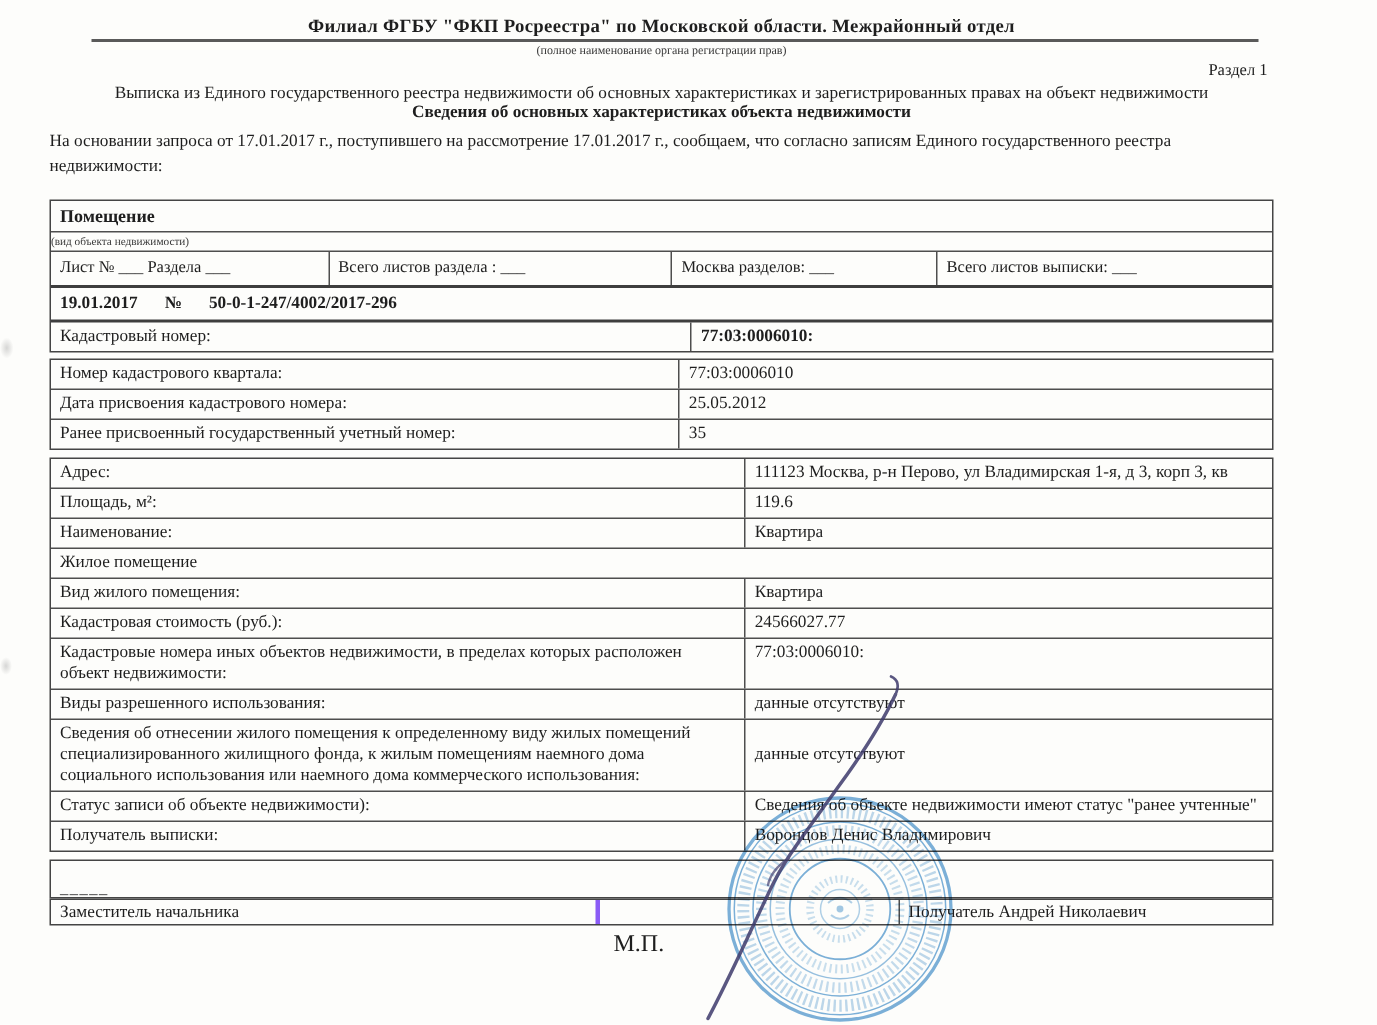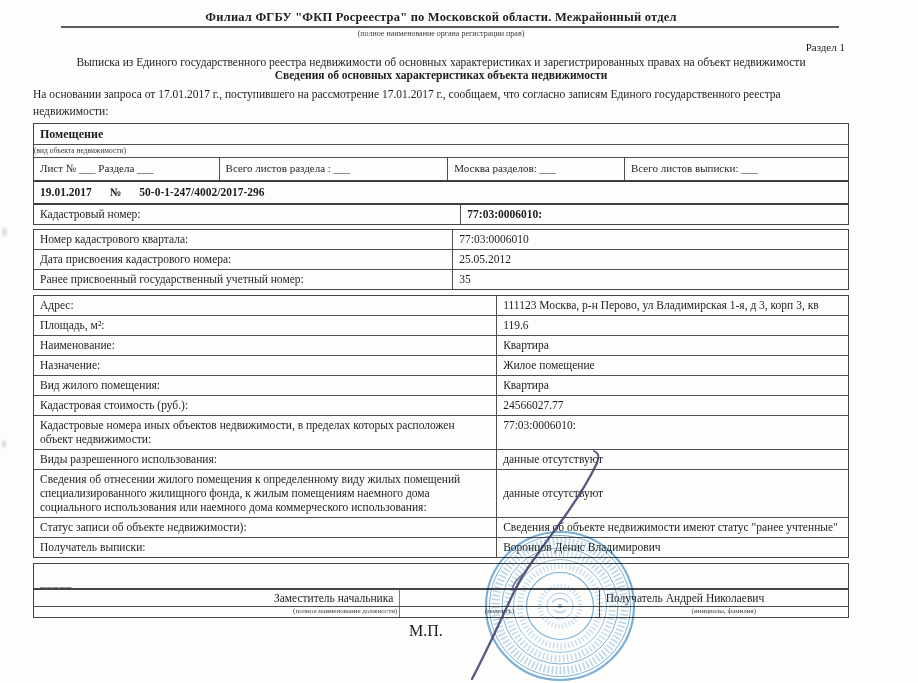--- a/index.html
+++ b/index.html
@@ -45,21 +45,21 @@
   .w-kad{width:52.5%;} .v-kad{width:47.5%;font-weight:bold;}
   .w-b{width:51.5%;} .v-b{width:48.5%;}
   .w-c{width:56.9%;} .v-c{width:43.1%;}
 
   
   .dash-box{border:1.5px solid #454545;height:24px;position:relative;margin-top:5px;}
   .dash-box .dashes{position:absolute;left:6px;bottom:0px;font-size:11px;letter-spacing:1px;}
   .sig-tbl{border:1.5px solid #454545;margin-top:0;}
   .sig-r{display:flex;font-size:11.5px;}
   .sig-r .cell{padding:2px 6px;}
-  .sig-c1{width:45%;border-right:1px solid #8b5cf6;text-align:right;}
+  .sig-c1{width:45%;border-right:3px solid #8b5cf6;}
   .sig-c2{width:24.5%;border-right:1px solid #4e4e4e;}
   .sig-c3{width:30.5%;}
   .sig-cap{border-top:1px solid #4e4e4e;font-size:7px;color:#3a3a3a;text-align:center;line-height:1.1;}
   .sig-cap .cell{padding:1px 2px;}
   .mp{font-size:16px;margin-top:4px;padding-left:376px;}
 
   
   .overlay{position:absolute;left:0;top:0;width:918px;height:683px;pointer-events:none;}
   .stamp{position:absolute;left:482px;top:528px;width:156px;height:156px;opacity:.8;mix-blend-mode:multiply;pointer-events:none;}
   .smudge{position:absolute;border-radius:50%;opacity:.35;pointer-events:none;
@@ -74,21 +74,21 @@
   <div class="content">
 
     <div class="org-name">Филиал ФГБУ "ФКП Росреестра" по Московской области. Межрайонный отдел</div>
     <div class="org-rule"></div>
     <div class="org-caption">(полное наименование органа регистрации прав)</div>
     <div class="section-label">Раздел 1</div>
     <div class="doc-title">Выписка из Единого государственного реестра недвижимости об основных характеристиках и зарегистрированных правах на объект недвижимости</div>
     <div class="doc-subtitle">Сведения об основных характеристиках объекта недвижимости</div>
     <div class="intro">На основании запроса от 17.01.2017 г., поступившего на рассмотрение 17.01.2017 г., сообщаем, что согласно записям Единого государственного реестра недвижимости:</div>
 
-    <div class="tbl" style="margin-top:2px;">
+    <div class="tbl" style="margin-top:12px;">
       <div class="r">
         <div class="cell kind-row full">Помещение</div>
       </div>
       <div class="caption-row">(вид объекта недвижимости)</div>
       <div class="r sheet">
         <div class="cell lab c1">Лист № ___ Раздела ___</div>
         <div class="cell lab c2">Всего листов раздела : ___</div>
         <div class="cell lab c3">Москва разделов: ___</div>
         <div class="cell c4">Всего листов выписки: ___</div>
       </div>
@@ -129,21 +129,20 @@
       </div>
       <div class="r">
         <div class="cell lab w-c">Площадь, м²:</div>
         <div class="cell v-c">119.6</div>
       </div>
       <div class="r">
         <div class="cell lab w-c">Наименование:</div>
         <div class="cell v-c">Квартира</div>
       </div>
       <div class="r">
-        <div class="cell lab w-c">Назначение:</div>
         <div class="cell v-c">Жилое помещение</div>
       </div>
       <div class="r">
         <div class="cell lab w-c">Вид жилого помещения:</div>
         <div class="cell v-c">Квартира</div>
       </div>
       <div class="r">
         <div class="cell lab w-c">Кадастровая стоимость (руб.):</div>
         <div class="cell v-c">24566027.77</div>
       </div>
@@ -171,25 +170,20 @@
 
     <div class="dash-box">
       <span class="dashes">_____</span>
     </div>
 
     <div class="sig-tbl">
       <div class="sig-r">
         <div class="cell sig-c1">Заместитель начальника</div>
         <div class="cell sig-c2"></div>
         <div class="cell sig-c3">Получатель Андрей Николаевич</div>
-      </div>
-      <div class="sig-r sig-cap">
-        <div class="cell sig-c1">(полное наименование должности)</div>
-        <div class="cell sig-c2">(подпись)</div>
-        <div class="cell sig-c3">(инициалы, фамилия)</div>
       </div>
     </div>
 
     <div class="mp">М.П.</div>
   </div>
 </div>
 
 <svg class="stamp" viewBox="0 0 156 156" xmlns="http://www.w3.org/2000/svg">
   <g fill="none" stroke="#5b9ed2">
     <circle cx="78" cy="78" r="74" stroke-width="2.2"></circle>

